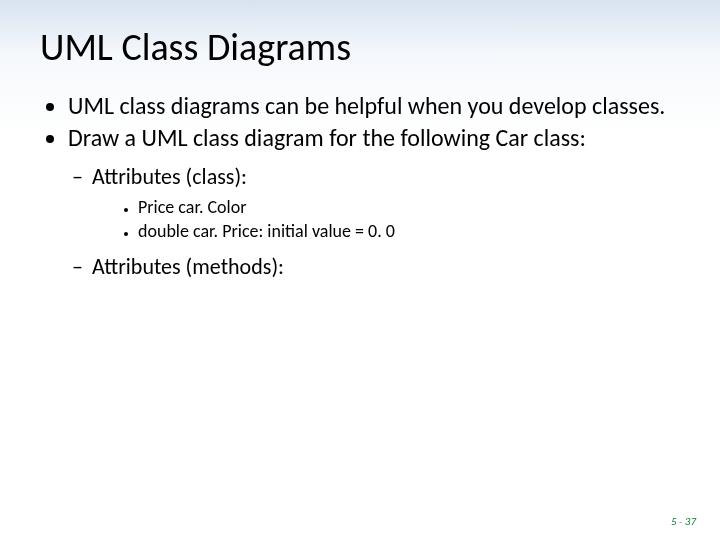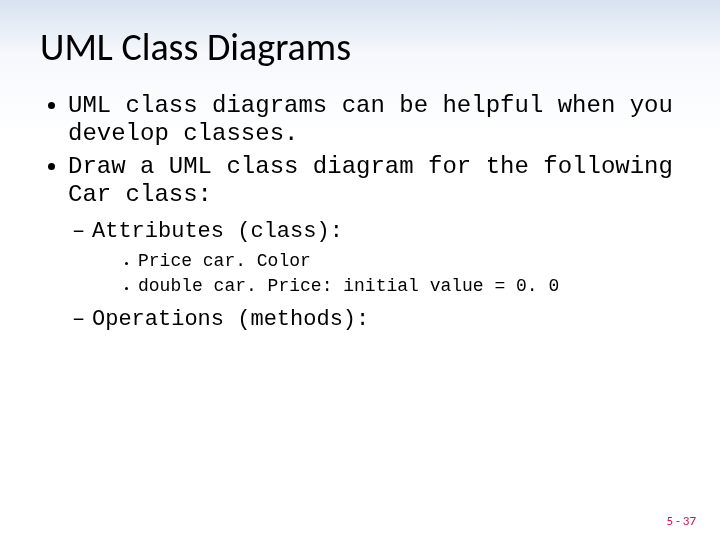--- a/index.html
+++ b/index.html
@@ -23,21 +23,20 @@
     color: #000;
     margin: 4px 0 22px 0;
     font-weight: 400;
   }
   ul.top {
     list-style: disc;
     margin: 0;
     padding-left: 28px;
     font-size: 24px;
     color: #000;
-    font-family: Liberation Mono, monospace;
   }
   ul.top > li {
     margin-bottom: 4px;
     line-height: 1.18;
   }
   ul.dash {
     list-style: none;
     margin: 10px 0 0 0;
     padding-left: 24px;
     font-size: 22px;
@@ -61,39 +60,40 @@
     margin: 2px 0;
     line-height: 1.25;
   }
   ul.dot > li::marker {
     font-size: 12px;
   }
   .pagenum {
     position: absolute;
     right: 24px;
     bottom: 12px;
-    font-size: 13px;
-    color: #be185d;
+    font-size: 11px;
+    color: #15803d;
+    font-style: italic;
   }
 </style>
 </head>
 <body>
 
 <div class="slide">
   <h1 class="title">UML Class Diagrams</h1>
 
   <ul class="top">
     <li>UML class diagrams can  be helpful when you develop classes.</li>
     <li>Draw a UML class diagram for the following Car class:</li>
 
     <ul class="dash">
       <li>Attributes (class):</li>
       <ul class="dot">
         <li>Price car. Color</li>
         <li>double car. Price: initial value = 0. 0</li>
       </ul>
 
-      <li>Operations (methods):</li>
+      <li>Attributes (methods):</li>
     </ul>
   </ul>
 
   <div class="pagenum">5 - 37</div>
 </div>
 
 </body></html>

